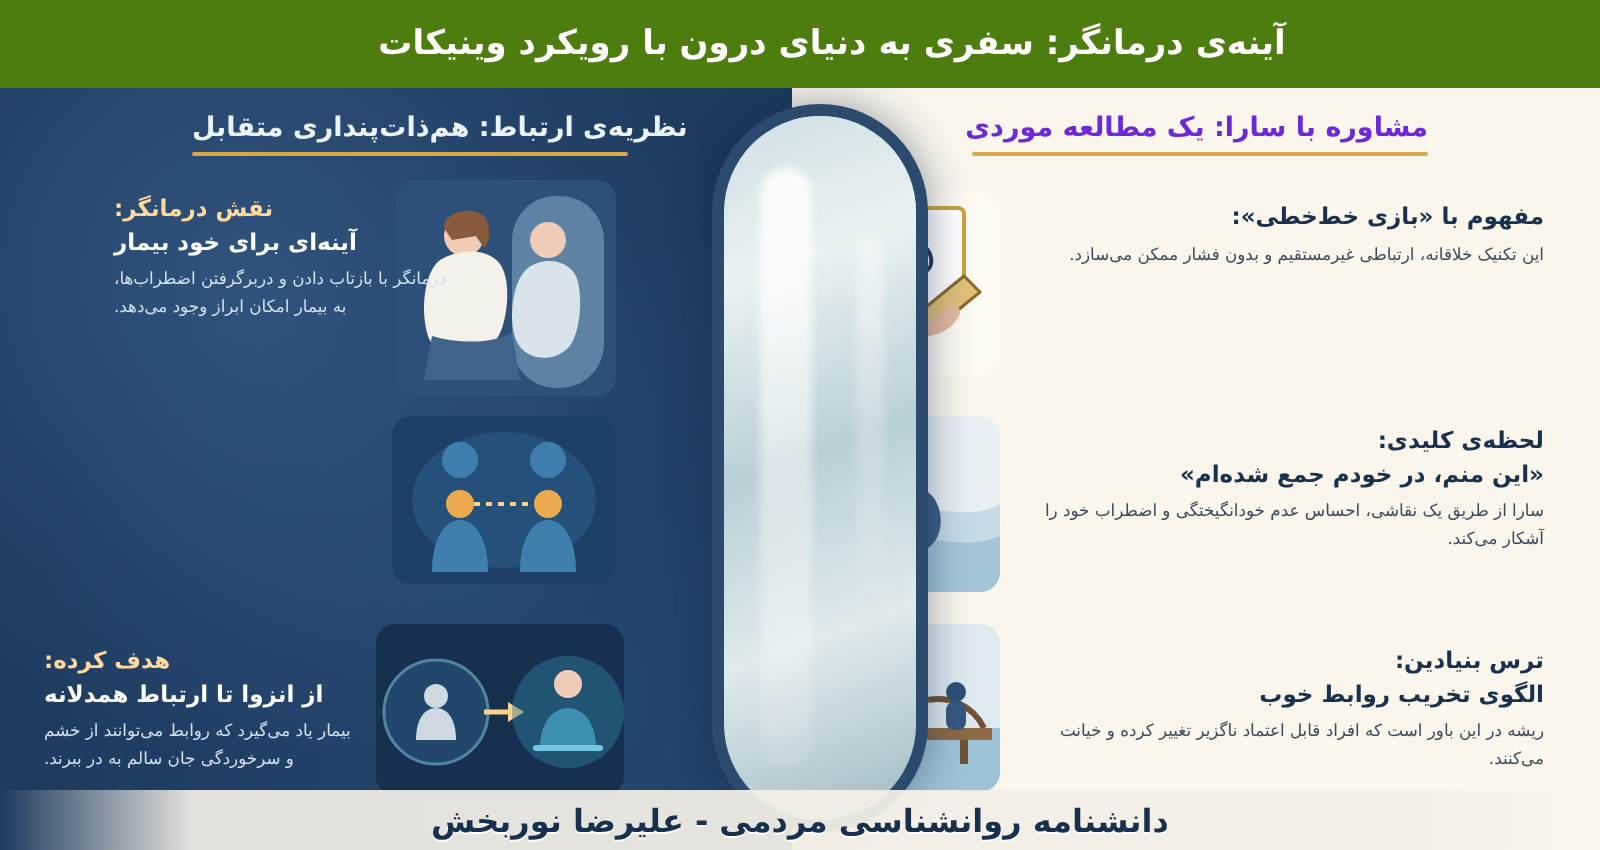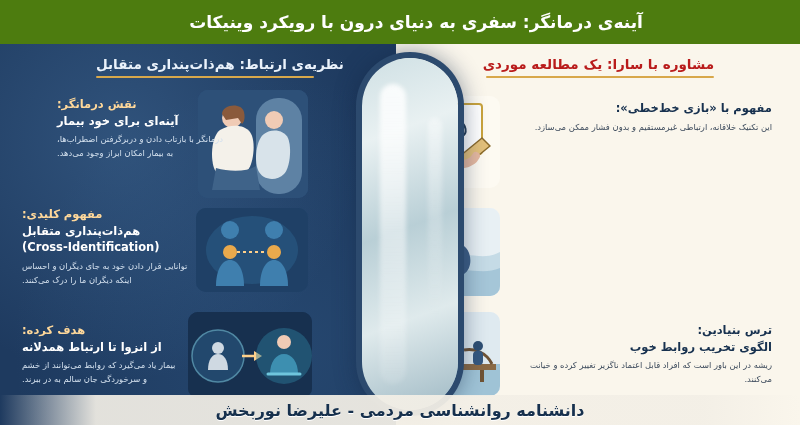--- a/index.html
+++ b/index.html
@@ -53,21 +53,21 @@
     filter:blur(2px);
   }
   .mirror-gloss2{
     position:absolute;right:16px;top:60px;width:14px;height:200px;
     border-radius:14px;background:linear-gradient(180deg,rgba(255,255,255,.45),rgba(255,255,255,0));
     filter:blur(2px);
   }
 
   
   .sec-head{
-    position:absolute;font-size:13.5px;font-weight:bold;color:#b91c1c;
+    position:absolute;font-size:13.5px;font-weight:bold;color:#6d28d9;
     white-space:nowrap;
   }
   .sec-head.dark{color:#eaf2fb;}
   .sec-underline{
     position:absolute;height:2px;background:#d8a84b;border-radius:2px;
   }
 
   
   .block{position:absolute;}
   .b-title{
@@ -132,20 +132,25 @@
 
   <div class="ill round" style="right:300px;top:208px;width:92px;height:88px;background:#eef4f7;">
     <svg width="92" height="88" viewBox="0 0 92 88" aria-hidden="true">
       <rect width="92" height="88" fill="#e8f0f4"></rect>
       <path d="M0 52c14-10 28 6 44-2s30 4 48-6v44H0z" fill="#bcd6e2" opacity=".8"></path>
       <path d="M0 64c16-8 26 6 42 0s32 4 50-4v28H0z" fill="#9cc0d4" opacity=".8"></path>
       <circle cx="44" cy="30" r="10" fill="#f0cbb5"></circle>
       <path d="M34 34c-10 4-14 16-10 26 4 10 22 12 32 6 9-6 8-22 0-28-6-5-14-7-22-4z" fill="#3e5f86"></path>
       <path d="M36 22c2-8 16-10 18-2 2 7-2 12-9 12s-11-4-9-10z" fill="#7a5a3a"></path>
     </svg>
+  </div>
+  <div class="block" style="right:28px;top:212px;width:262px;text-align:right;">
+    <div class="b-title">لحظه‌ی کلیدی:</div>
+    <div class="b-title">«این منم، در خودم جمع شده‌ام»</div>
+    <div class="b-body">سارا از طریق یک نقاشی، احساس عدم خودانگیختگی و اضطراب خود را آشکار می‌کند.</div>
   </div>
 
   <div class="ill round" style="right:300px;top:312px;width:92px;height:84px;background:#eaf1f4;">
     <svg width="92" height="84" viewBox="0 0 92 84" aria-hidden="true">
       <rect width="92" height="84" fill="#dfeaf0"></rect>
       <rect y="52" width="92" height="32" fill="#9fc3d6"></rect>
       <path d="M4 52h34v6H4z" fill="#8b6a45"></path>
       <path d="M54 52h34v6H54z" fill="#8b6a45"></path>
       <path d="M8 52c6-12 18-16 28-14M84 52c-6-12-18-16-28-14" fill="none" stroke="#6f5335" stroke-width="3"></path>
       <rect x="14" y="58" width="4" height="12" fill="#6f5335"></rect>
@@ -189,26 +194,20 @@
       <ellipse cx="56" cy="42" rx="46" ry="34" fill="#2a5c86" opacity=".6"></ellipse>
       <circle cx="34" cy="22" r="9" fill="#3f7fae"></circle>
       <path d="M20 78c0-16 6-26 14-26s14 10 14 26z" fill="#3f7fae"></path>
       <circle cx="78" cy="22" r="9" fill="#3f7fae"></circle>
       <path d="M64 78c0-16 6-26 14-26s14 10 14 26z" fill="#3f7fae"></path>
       <circle cx="34" cy="44" r="7" fill="#ffb347" opacity=".9"></circle>
       <circle cx="78" cy="44" r="7" fill="#ffb347" opacity=".9"></circle>
       <path d="M41 44h30" stroke="#ffd08a" stroke-width="2" stroke-dasharray="3 3"></path>
     </svg>
   </div>
-  <div class="block" style="left:22px;top:206px;width:168px;text-align:left;">
-    <div class="b-title" style="color:#ffd89a;">مفهوم کلیدی:</div>
-    <div class="b-title dark">هم‌ذات‌پنداری متقابل</div>
-    <div class="b-title dark">(Cross-Identification)</div>
-    <div class="b-body dark">توانایی قرار دادن خود به جای دیگران و احساس اینکه دیگران ما را درک می‌کنند.</div>
-  </div>
 
   <div class="ill round" style="left:188px;top:312px;width:124px;height:86px;background:#1b3557;">
     <svg width="124" height="86" viewBox="0 0 124 86" aria-hidden="true">
       <rect width="124" height="86" fill="#17304f"></rect>
       <circle cx="30" cy="44" r="26" fill="#2b5d86" opacity=".55" stroke="#7fd0e8" stroke-width="1.5"></circle>
       <circle cx="30" cy="36" r="6" fill="#cfd9e2"></circle>
       <path d="M20 58c0-10 4-16 10-16s10 6 10 16z" fill="#cfd9e2"></path>
       <path d="M54 44h14" stroke="#ffd08a" stroke-width="2.5"></path>
       <path d="M66 39l8 5-8 5z" fill="#ffd08a"></path>
       <circle cx="96" cy="44" r="28" fill="#2f7f9e" opacity=".45"></circle>

